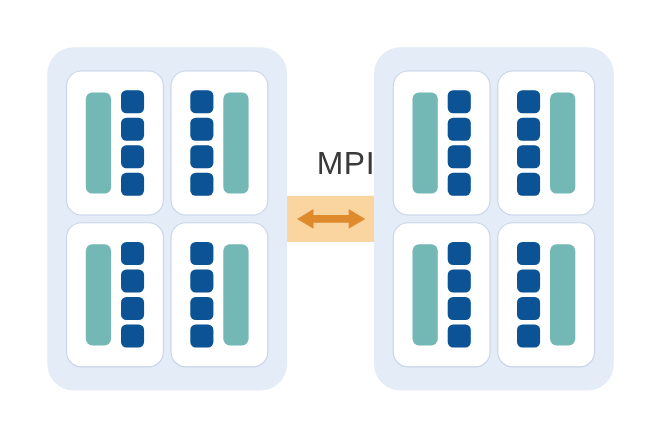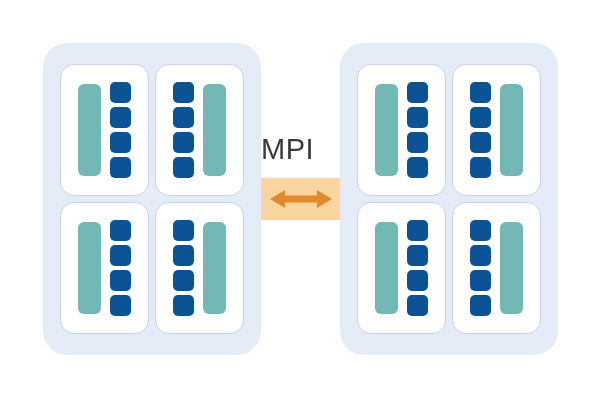--- a/index.html
+++ b/index.html
@@ -86,21 +86,21 @@
     left: 261px;
     top: 132px;
     width: 80px;
     height: 90px;
   }
   #mpi-label {
     position: absolute;
     left: 0;
     top: 0;
     width: 80px;
-    text-align: left;
+    text-align: right;
     font-size: 29px;
     line-height: 34px;
     color: #3A3A3A;
     letter-spacing: 0.5px;
     white-space: nowrap;
   }
   #mpi-arrow-box {
     position: absolute;
     left: 0;
     top: 46px;

